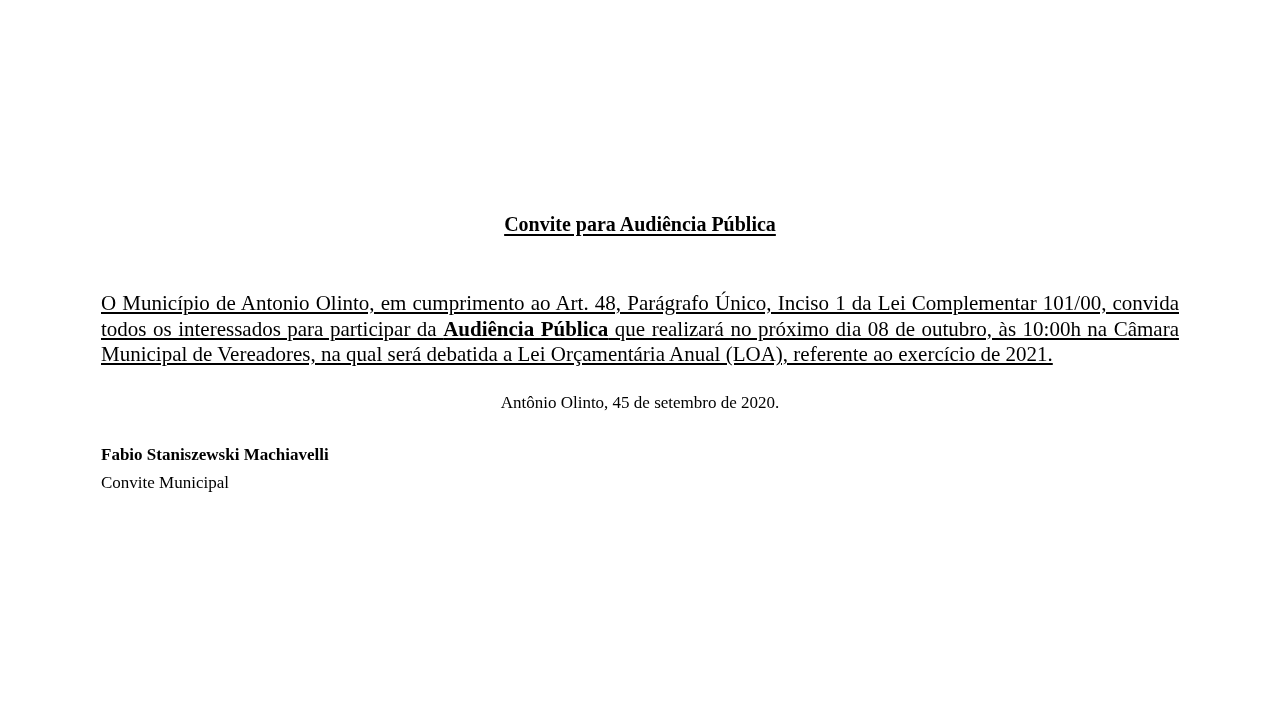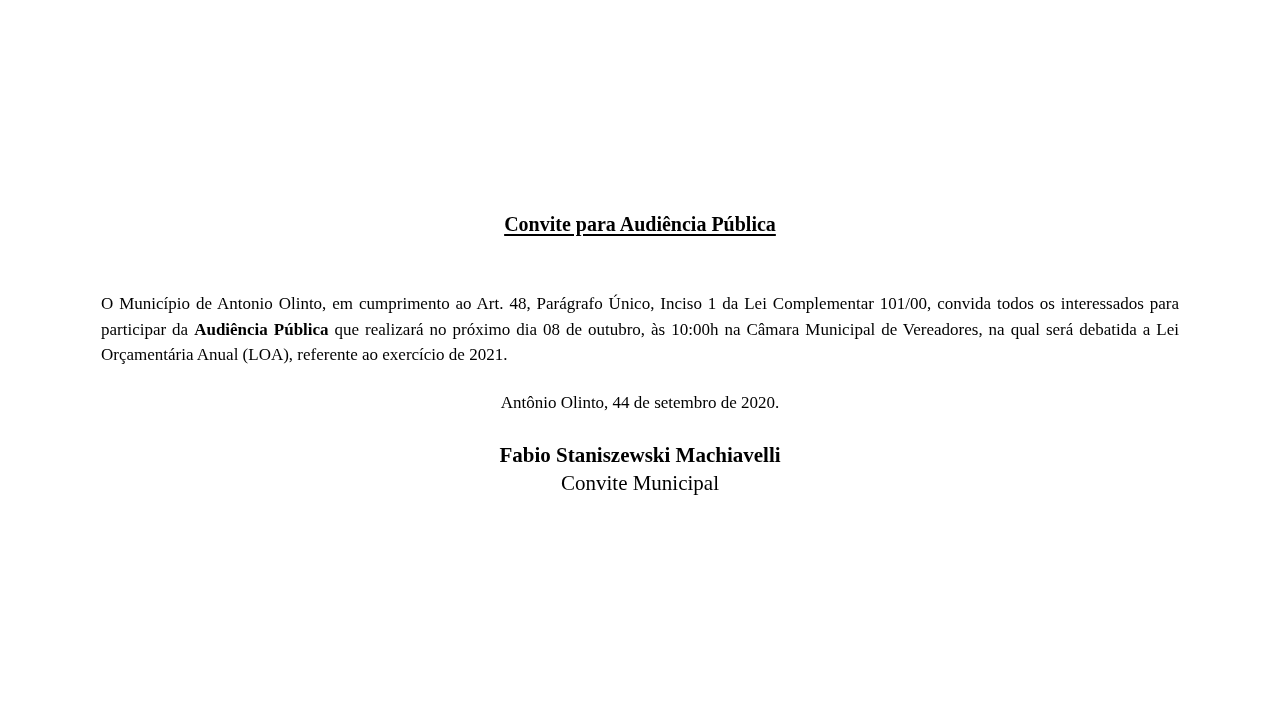--- a/index.html
+++ b/index.html
@@ -25,53 +25,53 @@
     font-weight: bold;
     margin: 0;
   }
   .doc-title .underlined {
     text-decoration: underline;
     text-decoration-thickness: 2px;
     text-underline-offset: 3px;
   }
   .doc-paragraph {
     margin: 54px 0 12px 0;
-    font-size: 17px;
+    font-size: 21px;
     line-height: 25.5px;
     text-align: justify;
     text-justify: inter-word;
+    text-decoration: underline;
   }
   .doc-paragraph .bold-inline {
     font-weight: bold;
   }
   .doc-dateline {
     margin: 22px 0 0 0;
     font-size: 17px;
     line-height: 25.5px;
     text-align: center;
   }
   .doc-signature {
     margin: 26px 0 0 0;
-    text-align: center;
-    font-size: 21px;
+    font-size: 17px;
     line-height: 28px;
   }
   .doc-signature .sig-name {
     font-weight: bold;
   }
 </style>
 </head>
 <body>
 
 <div class="page">
 
   <h1 class="doc-title"><span class="underlined">Convite para Audiência Pública</span></h1>
 
   <p class="doc-paragraph"><span>O Município de Antonio Olinto, em cumprimento ao Art. 48, Parágrafo Único, Inciso 1 da Lei Complementar 101/00, convida todos os interessados para participar da </span><span class="bold-inline">Audiência Pública</span><span> que realizará no próximo dia 08 de outubro, às 10:00h na Câmara Municipal de Vereadores, na qual será debatida a Lei Orçamentária Anual (LOA), referente ao exercício de 2021.</span></p>
 
-  <p class="doc-dateline">Antônio Olinto, 44 de setembro de 2020.</p>
+  <p class="doc-dateline">Antônio Olinto, 45 de setembro de 2020.</p>
 
   <div class="doc-signature">
     <div class="sig-name">Fabio Staniszewski Machiavelli</div>
     <div class="sig-role">Convite Municipal</div>
   </div>
 
 </div>
 
 </body></html>

